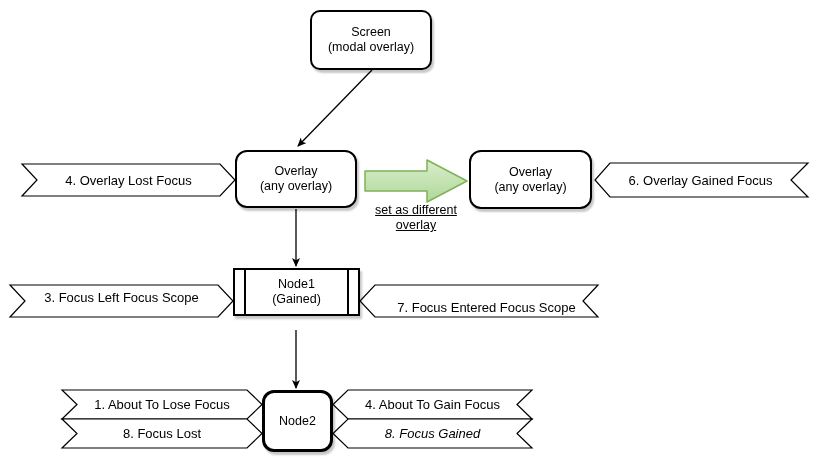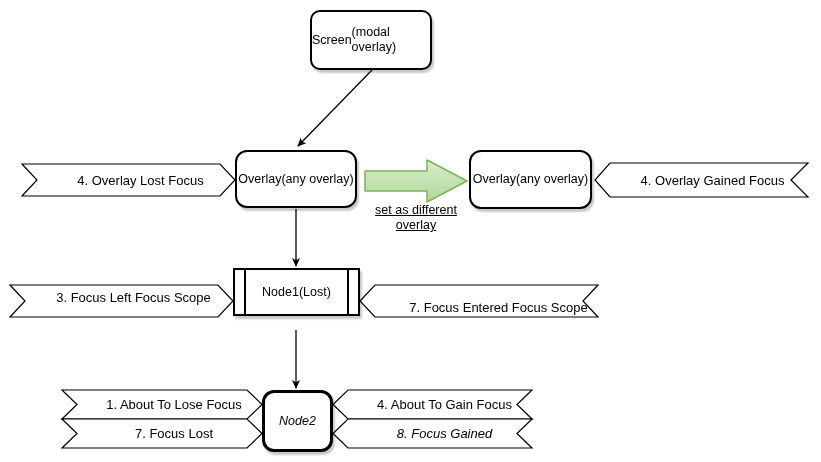--- a/index.html
+++ b/index.html
@@ -13,48 +13,47 @@
     overflow: hidden;
   }
   .layer { position: absolute; left: 0; top: 0; }
 
   .box {
     position: absolute;
     box-sizing: border-box;
     background: #ffffff;
     border: 2px solid #000;
     display: flex;
-    flex-direction: row;
+    flex-direction: column;
     align-items: center;
     justify-content: center;
-    text-align: left;
+    text-align: center;
     font-size: 12.5px;
     line-height: 15px;
     box-shadow: 2px 3px 2px rgba(0,0,0,0.22);
   }
   .box-screen       { left: 310px; top: 10px;  width: 122px; height: 60px; border-radius: 10px; }
   .box-overlay-src  { left: 235px; top: 150px; width: 122px; height: 58px; border-radius: 12px; border-width: 2.5px; }
   .box-overlay-dst  { left: 469px; top: 150px; width: 123px; height: 59px; border-radius: 12px; border-width: 2.5px; }
   .box-node1        { left: 233px; top: 268px; width: 127px; height: 48px; border-radius: 0; }
-  .box-node2        { left: 262px; top: 390px; width: 71px;  height: 62px; border-radius: 12px; border-width: 3.5px; font-style: italic; }
+  .box-node2        { left: 262px; top: 390px; width: 71px;  height: 62px; border-radius: 12px; border-width: 3.5px; }
   .vbar {
     position: absolute; top: 0; bottom: 0; width: 2px; background: #000;
   }
   .vbar-left  { left: 9px; }
   .vbar-right { right: 9px; }
 
   .banner-label {
     position: absolute;
     display: flex;
     align-items: center;
     justify-content: center;
     text-align: center;
     font-size: 13px;
     white-space: nowrap;
-    margin-left: 12px;
   }
   .lbl-e4 { left: 37px;  top: 164px; width: 183px; height: 32px; }
   .lbl-e6 { left: 610px; top: 163px; width: 181px; height: 34px; }
   .lbl-e3 { left: 25px;  top: 285px; width: 193px; height: 25px; }
   .lbl-e7 { left: 381px; top: 285px; width: 211px; height: 44px; }
   .lbl-e1 { left: 77px;  top: 390px; width: 170px; height: 29px; }
   .lbl-e2 { left: 77px;  top: 419px; width: 170px; height: 29px; }
   .lbl-e5 { left: 348px; top: 390px; width: 169px; height: 29px; }
   .lbl-e8 { left: 348px; top: 419px; width: 169px; height: 29px; font-style: italic; }
 
@@ -111,31 +110,31 @@
 
   <div class="box box-overlay-dst">
     <span>Overlay</span>
     <span>(any overlay)</span>
   </div>
 
   <div class="box box-node1">
     <span class="vbar vbar-left"></span>
     <span class="vbar vbar-right"></span>
     <span>Node1</span>
-    <span>(Lost)</span>
+    <span>(Gained)</span>
   </div>
 
   <div class="box box-node2">
     <span>Node2</span>
   </div>
 
   <div class="banner-label lbl-e4">4. Overlay Lost Focus</div>
-  <div class="banner-label lbl-e6">4. Overlay Gained Focus</div>
+  <div class="banner-label lbl-e6">6. Overlay Gained Focus</div>
   <div class="banner-label lbl-e3">3. Focus Left Focus Scope</div>
   <div class="banner-label lbl-e7">7. Focus Entered Focus Scope</div>
   <div class="banner-label lbl-e1">1. About To Lose Focus</div>
-  <div class="banner-label lbl-e2">7. Focus Lost</div>
+  <div class="banner-label lbl-e2">8. Focus Lost</div>
   <div class="banner-label lbl-e5">4. About To Gain Focus</div>
   <div class="banner-label lbl-e8">8. Focus Gained</div>
 
   <div class="transition-label">set as different overlay</div>
 
 </div>
 
 </body></html>

